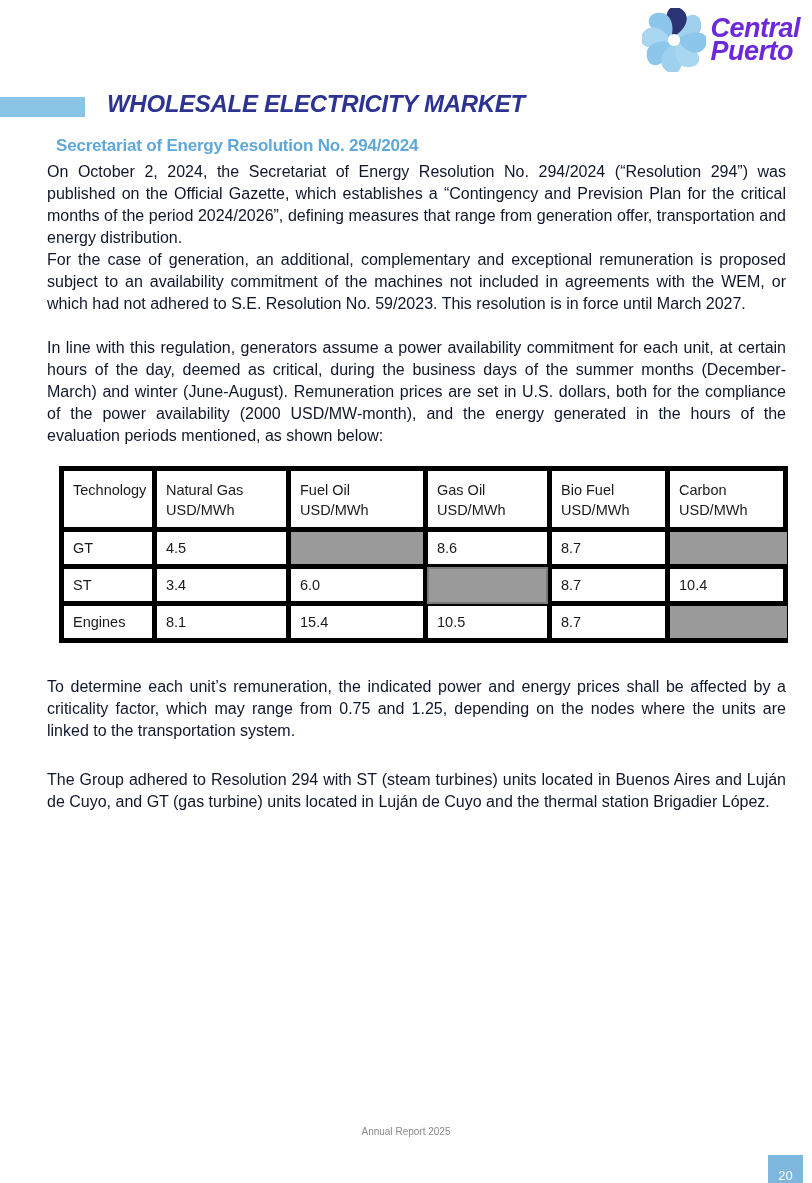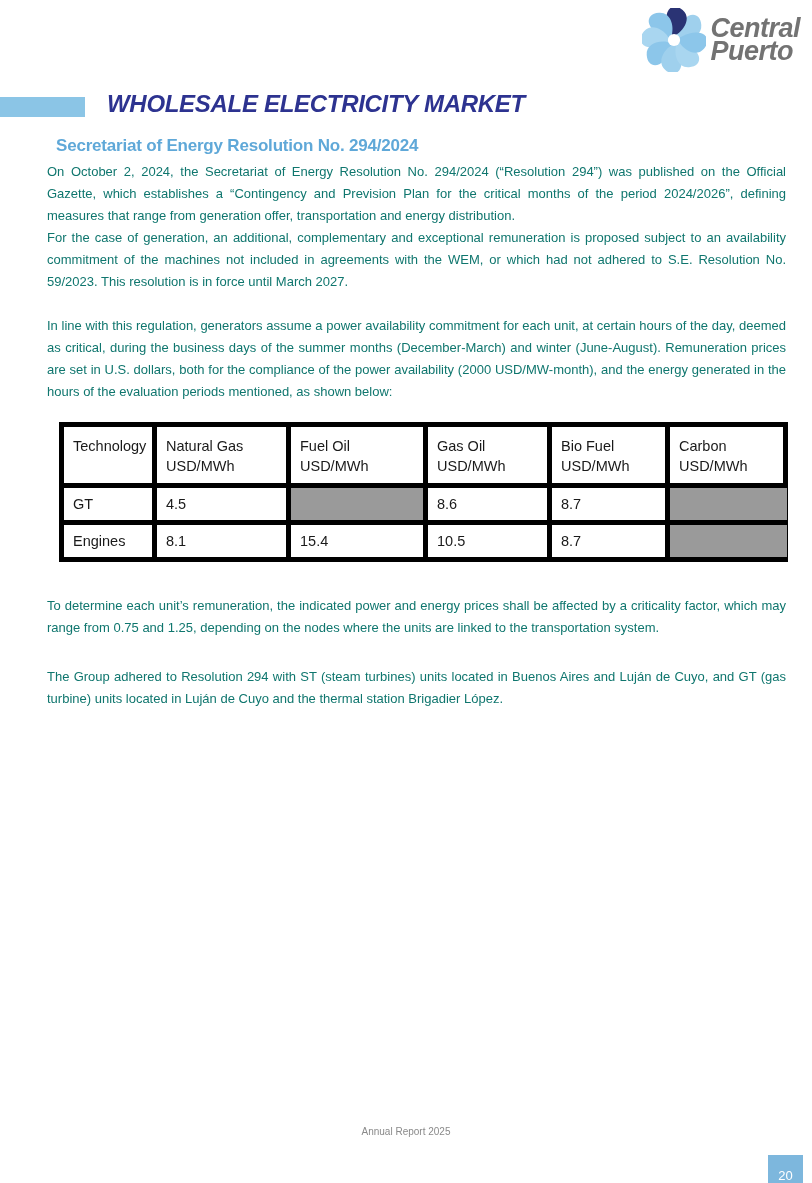--- a/index.html
+++ b/index.html
@@ -6,40 +6,40 @@
   html,body { background:#ffffff; }
   body { font-family:"Liberation Sans", sans-serif; }
   .page {
     position:relative; width:812px; height:1183px;
     background:#ffffff; overflow:hidden;
   }
 
   
   .logo { position:absolute; top:8px; right:12px; display:flex; align-items:center; gap:4px; }
   .logo-icon { width:64px; height:64px; }
-  .logo-text { color:#737373; font-style:italic; font-weight:bold; font-size:27px; line-height:23px; letter-spacing:-0.5px; }
+  .logo-text { color:#6d28d9; font-style:italic; font-weight:bold; font-size:27px; line-height:23px; letter-spacing:-0.5px; }
   .logo-text span { display:block; }
 
   
   .title-row { position:absolute; top:90px; left:0; width:100%; height:34px;padding-left:16px; }
   .title-bar { position:absolute; left:0; top:7px; width:85px; height:20px; background:#8BC5E6; }
   .doc-title {
     position:absolute; left:107px; top:0;
     color:#2D3390; font-size:24px; font-weight:bold; font-style:italic;
     letter-spacing:-0.3px; white-space:nowrap;
   }
 
   
   .content { position:absolute; left:47px; top:136px; width:739px; }
   .section-heading {
     margin-left:9px; margin-bottom:5px;
     color:#5FA8D8; font-size:17px; font-weight:bold; letter-spacing:-0.2px;
   }
   .para {
-    color:#0f766e; font-size:13px; line-height:22px;
+    color:#0f172a; font-size:16px; line-height:22px;
     text-align:justify; text-justify:inter-word;
   }
   .para.gap-top    { margin-top:22px; }
   .para.gap-table  { margin-top:33px; }
   .para.gap-last   { margin-top:27px; }
 
   
   .table-wrap { margin-top:19px; margin-left:12px; }
   table.remu {
     border-collapse:collapse; table-layout:fixed; width:724px;
@@ -164,20 +164,30 @@
               <td>
                 <div class="shade"></div>
               </td>
               <td><span>8.6</span></td>
               <td><span>8.7</span></td>
               <td>
                 <div class="shade bleed-right"></div>
               </td>
             </tr>
             <tr>
+              <td><span>ST</span></td>
+              <td><span>3.4</span></td>
+              <td><span>6.0</span></td>
+              <td>
+                <div class="shade boxed"></div>
+              </td>
+              <td><span>8.7</span></td>
+              <td><span>10.4</span></td>
+            </tr>
+            <tr>
               <td><span>Engines</span></td>
               <td><span>8.1</span></td>
               <td><span>15.4</span></td>
               <td><span>10.5</span></td>
               <td><span>8.7</span></td>
               <td>
                 <div class="shade bleed-right"></div>
               </td>
             </tr>
           </tbody>

